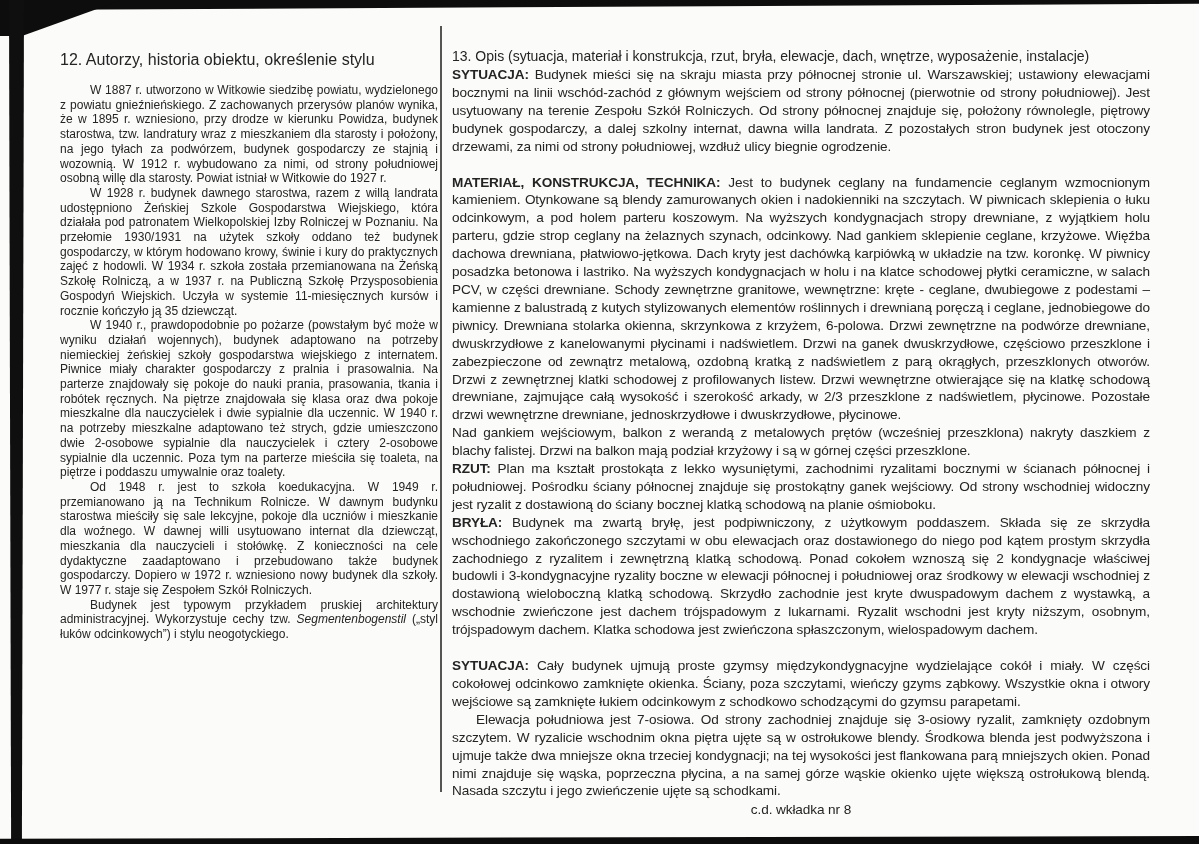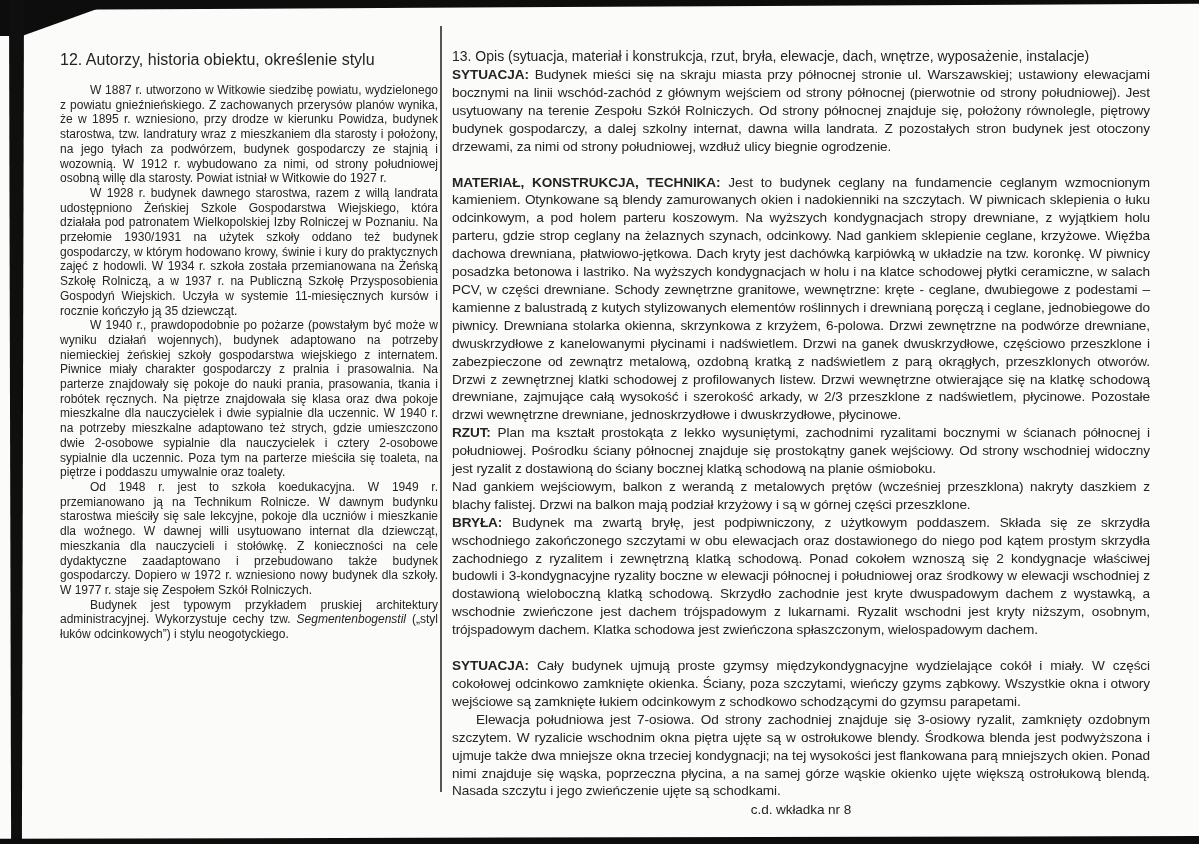--- a/index.html
+++ b/index.html
@@ -43,22 +43,22 @@
     <p class="ind">Od 1948 r. jest to szkoła koedukacyjna. W 1949 r. przemianowano ją na Technikum Rolnicze. W dawnym budynku starostwa mieściły się sale lekcyjne, pokoje dla uczniów i mieszkanie dla woźnego. W dawnej willi usytuowano internat dla dziewcząt, mieszkania dla nauczycieli i stołówkę. Z konieczności na cele dydaktyczne zaadaptowano i przebudowano także budynek gospodarczy. Dopiero w 1972 r. wzniesiono nowy budynek dla szkoły. W 1977 r. staje się Zespołem Szkół Rolniczych.</p>
     <p class="ind"><span>Budynek jest typowym przykładem pruskiej architektury administracyjnej. Wykorzystuje cechy tzw. </span><i>Segmentenbogenstil</i><span> („styl łuków odcinkowych”) i stylu neogotyckiego.</span></p>
   </div>
 
   <div class="divider"></div>
 
   <div class="col col-right">
     <div class="col-header">13. Opis (sytuacja, materiał i konstrukcja, rzut, bryła, elewacje, dach, wnętrze, wyposażenie, instalacje)</div>
     <p class="sec"><b>SYTUACJA:</b><span>Budynek mieści się na skraju miasta przy północnej stronie ul. Warszawskiej; ustawiony elewacjami bocznymi na linii wschód-zachód z głównym wejściem od strony północnej (pierwotnie od strony południowej). Jest usytuowany na terenie Zespołu Szkół Rolniczych. Od strony północnej znajduje się, położony równolegle, piętrowy budynek gospodarczy, a dalej szkolny internat, dawna willa landrata. Z pozostałych stron budynek jest otoczony drzewami, za nimi od strony południowej, wzdłuż ulicy biegnie ogrodzenie.</span></p>
     <p class="sec gap"><b>MATERIAŁ, KONSTRUKCJA, TECHNIKA:</b><span>Jest to budynek ceglany na fundamencie ceglanym wzmocnionym kamieniem. Otynkowane są blendy zamurowanych okien i nadokienniki na szczytach. W piwnicach sklepienia o łuku odcinkowym, a pod holem parteru koszowym. Na wyższych kondygnacjach stropy drewniane, z wyjątkiem holu parteru, gdzie strop ceglany na żelaznych szynach, odcinkowy. Nad gankiem sklepienie ceglane, krzyżowe. Więźba dachowa drewniana, płatwiowo-jętkowa. Dach kryty jest dachówką karpiówką w układzie na tzw. koronkę. W piwnicy posadzka betonowa i lastriko. Na wyższych kondygnacjach w holu i na klatce schodowej płytki ceramiczne, w salach PCV, w części drewniane. Schody zewnętrzne granitowe, wewnętrzne: kręte - ceglane, dwubiegowe z podestami – kamienne z balustradą z kutych stylizowanych elementów roślinnych i drewnianą poręczą i ceglane, jednobiegowe do piwnicy. Drewniana stolarka okienna, skrzynkowa z krzyżem, 6-polowa. Drzwi zewnętrzne na podwórze drewniane, dwuskrzydłowe z kanelowanymi płycinami i nadświetlem. Drzwi na ganek dwuskrzydłowe, częściowo przeszklone i zabezpieczone od zewnątrz metalową, ozdobną kratką z nadświetlem z parą okrągłych, przeszklonych otworów. Drzwi z zewnętrznej klatki schodowej z profilowanych listew. Drzwi wewnętrzne otwierające się na klatkę schodową drewniane, zajmujące całą wysokość i szerokość arkady, w 2/3 przeszklone z nadświetlem, płycinowe. Pozostałe drzwi wewnętrzne drewniane, jednoskrzydłowe i dwuskrzydłowe, płycinowe.</span></p>
+    <p class="sec"><b></b><span>Nad gankiem wejściowym, balkon z werandą z metalowych prętów (wcześniej przeszklona) nakryty daszkiem z blachy falistej. Drzwi na balkon mają podział krzyżowy i są w górnej części przeszklone.</span></p>
     <p class="sec"><b>RZUT:</b><span>Plan ma kształt prostokąta z lekko wysuniętymi, zachodnimi ryzalitami bocznymi w ścianach północnej i południowej. Pośrodku ściany północnej znajduje się prostokątny ganek wejściowy. Od strony wschodniej widoczny jest ryzalit z dostawioną do ściany bocznej klatką schodową na planie ośmioboku.</span></p>
-    <p class="sec"><b></b><span>Nad gankiem wejściowym, balkon z werandą z metalowych prętów (wcześniej przeszklona) nakryty daszkiem z blachy falistej. Drzwi na balkon mają podział krzyżowy i są w górnej części przeszklone.</span></p>
     <p class="sec"><b>BRYŁA:</b><span>Budynek ma zwartą bryłę, jest podpiwniczony, z użytkowym poddaszem. Składa się ze skrzydła wschodniego zakończonego szczytami w obu elewacjach oraz dostawionego do niego pod kątem prostym skrzydła zachodniego z ryzalitem i zewnętrzną klatką schodową. Ponad cokołem wznoszą się 2 kondygnacje właściwej budowli i 3-kondygnacyjne ryzality boczne w elewacji północnej i południowej oraz środkowy w elewacji wschodniej z dostawioną wieloboczną klatką schodową. Skrzydło zachodnie jest kryte dwuspadowym dachem z wystawką, a wschodnie zwieńczone jest dachem trójspadowym z lukarnami. Ryzalit wschodni jest kryty niższym, osobnym, trójspadowym dachem. Klatka schodowa jest zwieńczona spłaszczonym, wielospadowym dachem.</span></p>
     <p class="sec gap"><b>SYTUACJA:</b><span>Cały budynek ujmują proste gzymsy międzykondygnacyjne wydzielające cokół i miały. W części cokołowej odcinkowo zamknięte okienka. Ściany, poza szczytami, wieńczy gzyms ząbkowy.  Wszystkie okna i otwory wejściowe są zamknięte łukiem odcinkowym z schodkowo schodzącymi do gzymsu parapetami.</span></p>
     <p class="sec ind2"><b></b><span>Elewacja południowa jest 7-osiowa. Od strony zachodniej znajduje się 3-osiowy ryzalit, zamknięty ozdobnym szczytem. W ryzalicie wschodnim okna piętra ujęte są w ostrołukowe blendy. Środkowa blenda jest podwyższona i ujmuje także dwa mniejsze okna trzeciej kondygnacji; na tej wysokości jest flankowana parą mniejszych okien. Ponad nimi znajduje się wąska, poprzeczna płycina, a na samej górze wąskie okienko ujęte większą ostrołukową blendą. Nasada szczytu i jego zwieńczenie ujęte są schodkami.</span></p>
     <div class="footer">c.d. wkładka nr 8</div>
   </div>
 
   <div class="edge-top"></div>
   <div class="edge-wedge"></div>
   <div class="edge-left"></div>
   <div class="edge-bottom"></div>

